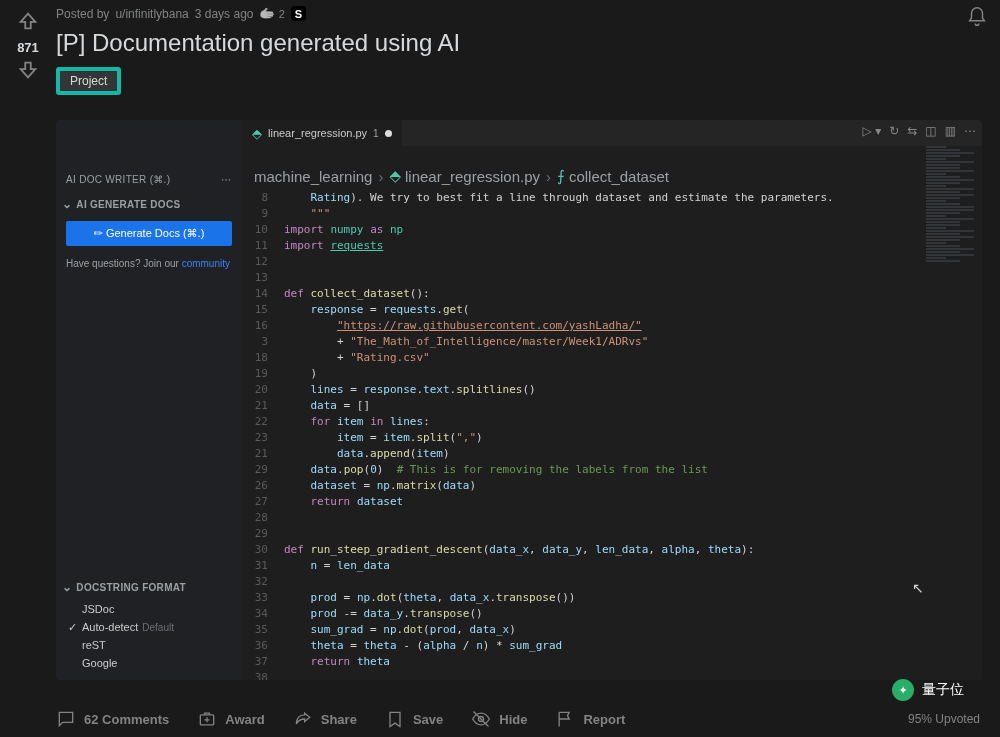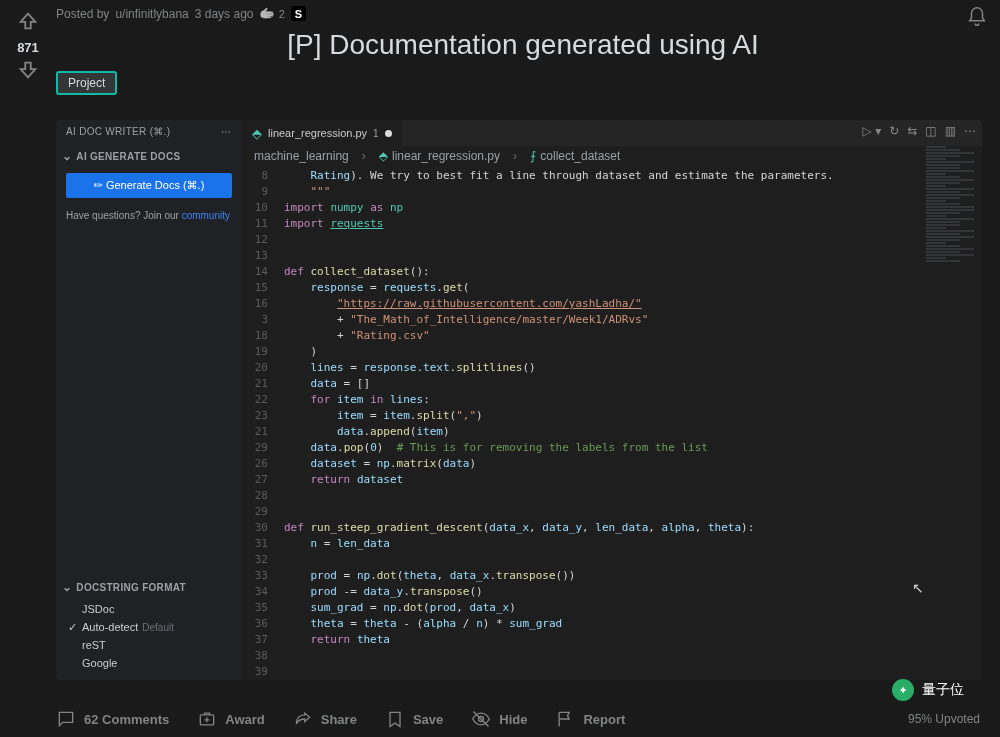--- a/index.html
+++ b/index.html
@@ -24,60 +24,60 @@
 }
 .vote-arrow { cursor: pointer; color: #818384; }
 .vote-arrow svg { width: 22px; height: 22px; }
 .vote-count { font-size: 13px; font-weight: 700; color: #d7dadc; text-align: center; }
 .post-main { position: absolute; left: 56px; top: 6px; right: 10px; }
 .post-meta { font-size: 12px; color: #818384; display: flex; align-items: center; gap: 6px; }
 .post-meta a { color: #818384; }
 .meta-badge { font-size: 11px; display: inline-flex; align-items: center; gap: 3px; }
 .meta-badge .glyph { font-size: 13px; filter: grayscale(1); opacity: 0.9; }
 .s-logo { display: inline-flex; width: 15px; height: 15px; background:#000; color:#fff; border-radius:3px; font-weight:700; font-size:11px; align-items:center; justify-content:center; }
-.post-title { font-size: 28px; font-weight: 500; color: #d7dadc; margin-top: 8px; text-align: center; }
-.flair { display: inline-block; background: #343536; color: #d7dadc; font-size: 12px; padding: 3px 10px; border-radius: 3px; margin-top: 10px; border:2px solid #14b8a6; }
+.post-title { font-size: 24px; font-weight: 500; color: #d7dadc; margin-top: 8px; }
+.flair { display: inline-block; background: #343536; color: #d7dadc; font-size: 12px; padding: 3px 10px; border-radius: 3px; margin-top: 10px; border:4px solid #14b8a6; }
 .bell { position: absolute; right: 12px; top: 6px; color: #818384; cursor: pointer; }
 .bell svg { width: 22px; height: 22px; }
 
 
 .ide {
   position: absolute;
   left: 56px;
   top: 120px;
   width: 926px;
   height: 560px;
   background: #1e1e1e;
   border-radius: 4px;
   overflow: hidden;
   display: flex;
   font-size: 11px;
 }
 .ide-sidebar { width: 186px; background: #202124; color: #aaa; display: flex; flex-direction: column; }
-.panel-header { display: flex; justify-content: space-between; align-items: center; padding: 6px 10px; font-size: 10px; letter-spacing: 0.3px; color: #9aa0a6; font-weight: 500; }
+.panel-header { display: flex; justify-content: space-between; align-items: center; padding: 6px 10px; font-size: 10px; letter-spacing: 0.3px; color: #9aa0a6; font-weight: 500; margin-top: 48px; }
 .panel-header .dots { letter-spacing: 1px; cursor: pointer; }
 .section-hdr { font-size: 10px; color: #9aa0a6; padding: 6px 10px 4px 6px; display:flex; align-items:center; gap:4px; font-weight:600; letter-spacing:0.3px;}
 .section-hdr::before { content:"⌄"; font-size:12px; color:#9aa0a6; }
 .gen-btn { margin: 6px 10px; background:#1a73e8; color:#fff; padding:6px 0; text-align:center; border-radius:2px; font-size:11px; cursor:pointer; }
 .questions { font-size: 10px; color:#9aa0a6; padding: 6px 10px 12px; }
 .questions a { color:#3b82f6; text-decoration:none; }
 .fmt-list { padding: 2px 8px 8px; }
 .fmt-item { font-size: 11px; color:#ccc; padding: 3px 4px 3px 18px; position:relative; cursor:pointer; }
 .fmt-item.sel::before { content:"✓"; position:absolute; left:4px; font-size:11px; }
 .fmt-item .def { color:#6b6f76; margin-left:4px; font-size:10px; }
 
 .ide-main { flex:1; display:flex; flex-direction:column; background:#1e1e1e; position:relative; }
 .tabbar { height:26px; background:#252526; display:flex; align-items:center; }
 .tab { height:26px; display:flex; align-items:center; gap:6px; padding:0 10px; background:#1e1e1e; color:#ccc; font-size:11px; }
 .tab .ico { color:#4ec9b0; font-size:13px; }
 .tab .num { color:#a0a0a0; font-size:10px; }
 .tab .dot { width:7px; height:7px; background:#fff; border-radius:50%; opacity:0.85; }
 .toolbar-right { position:absolute; right:6px; top:4px; color:#888; font-size:12px; display:flex; gap:8px; align-items:center;}
 .toolbar-right span { cursor:pointer; }
-.breadcrumb { padding:3px 12px; font-size:12px; color:#9aa0a6; display:flex; align-items:center; gap:13px; }
+.breadcrumb { padding:3px 12px; font-size:15px; color:#9aa0a6; display:flex; align-items:center; gap:6px;margin-top:18px; }
 .breadcrumb .sep { color:#6b6f76; }
 .breadcrumb .fico { color:#4ec9b0; }
 .crumb-seg { display:inline-flex; align-items:center; gap:4px; }
 
 .editor { flex:1; display:flex; font-family: "Menlo","Consolas",monospace; font-size:11px; line-height:16px; }
 .gutter { width:34px; text-align:right; padding:2px 8px 2px 0; color:#5a5a5a; background:#1e1e1e; }
 .gutter div { height:16px; }
 .code { flex:1; padding:2px 0 2px 8px; white-space:pre; color:#d4d4d4; overflow:hidden; }
 .code div { height:16px; }
 .kw { color:#c586c0; }

